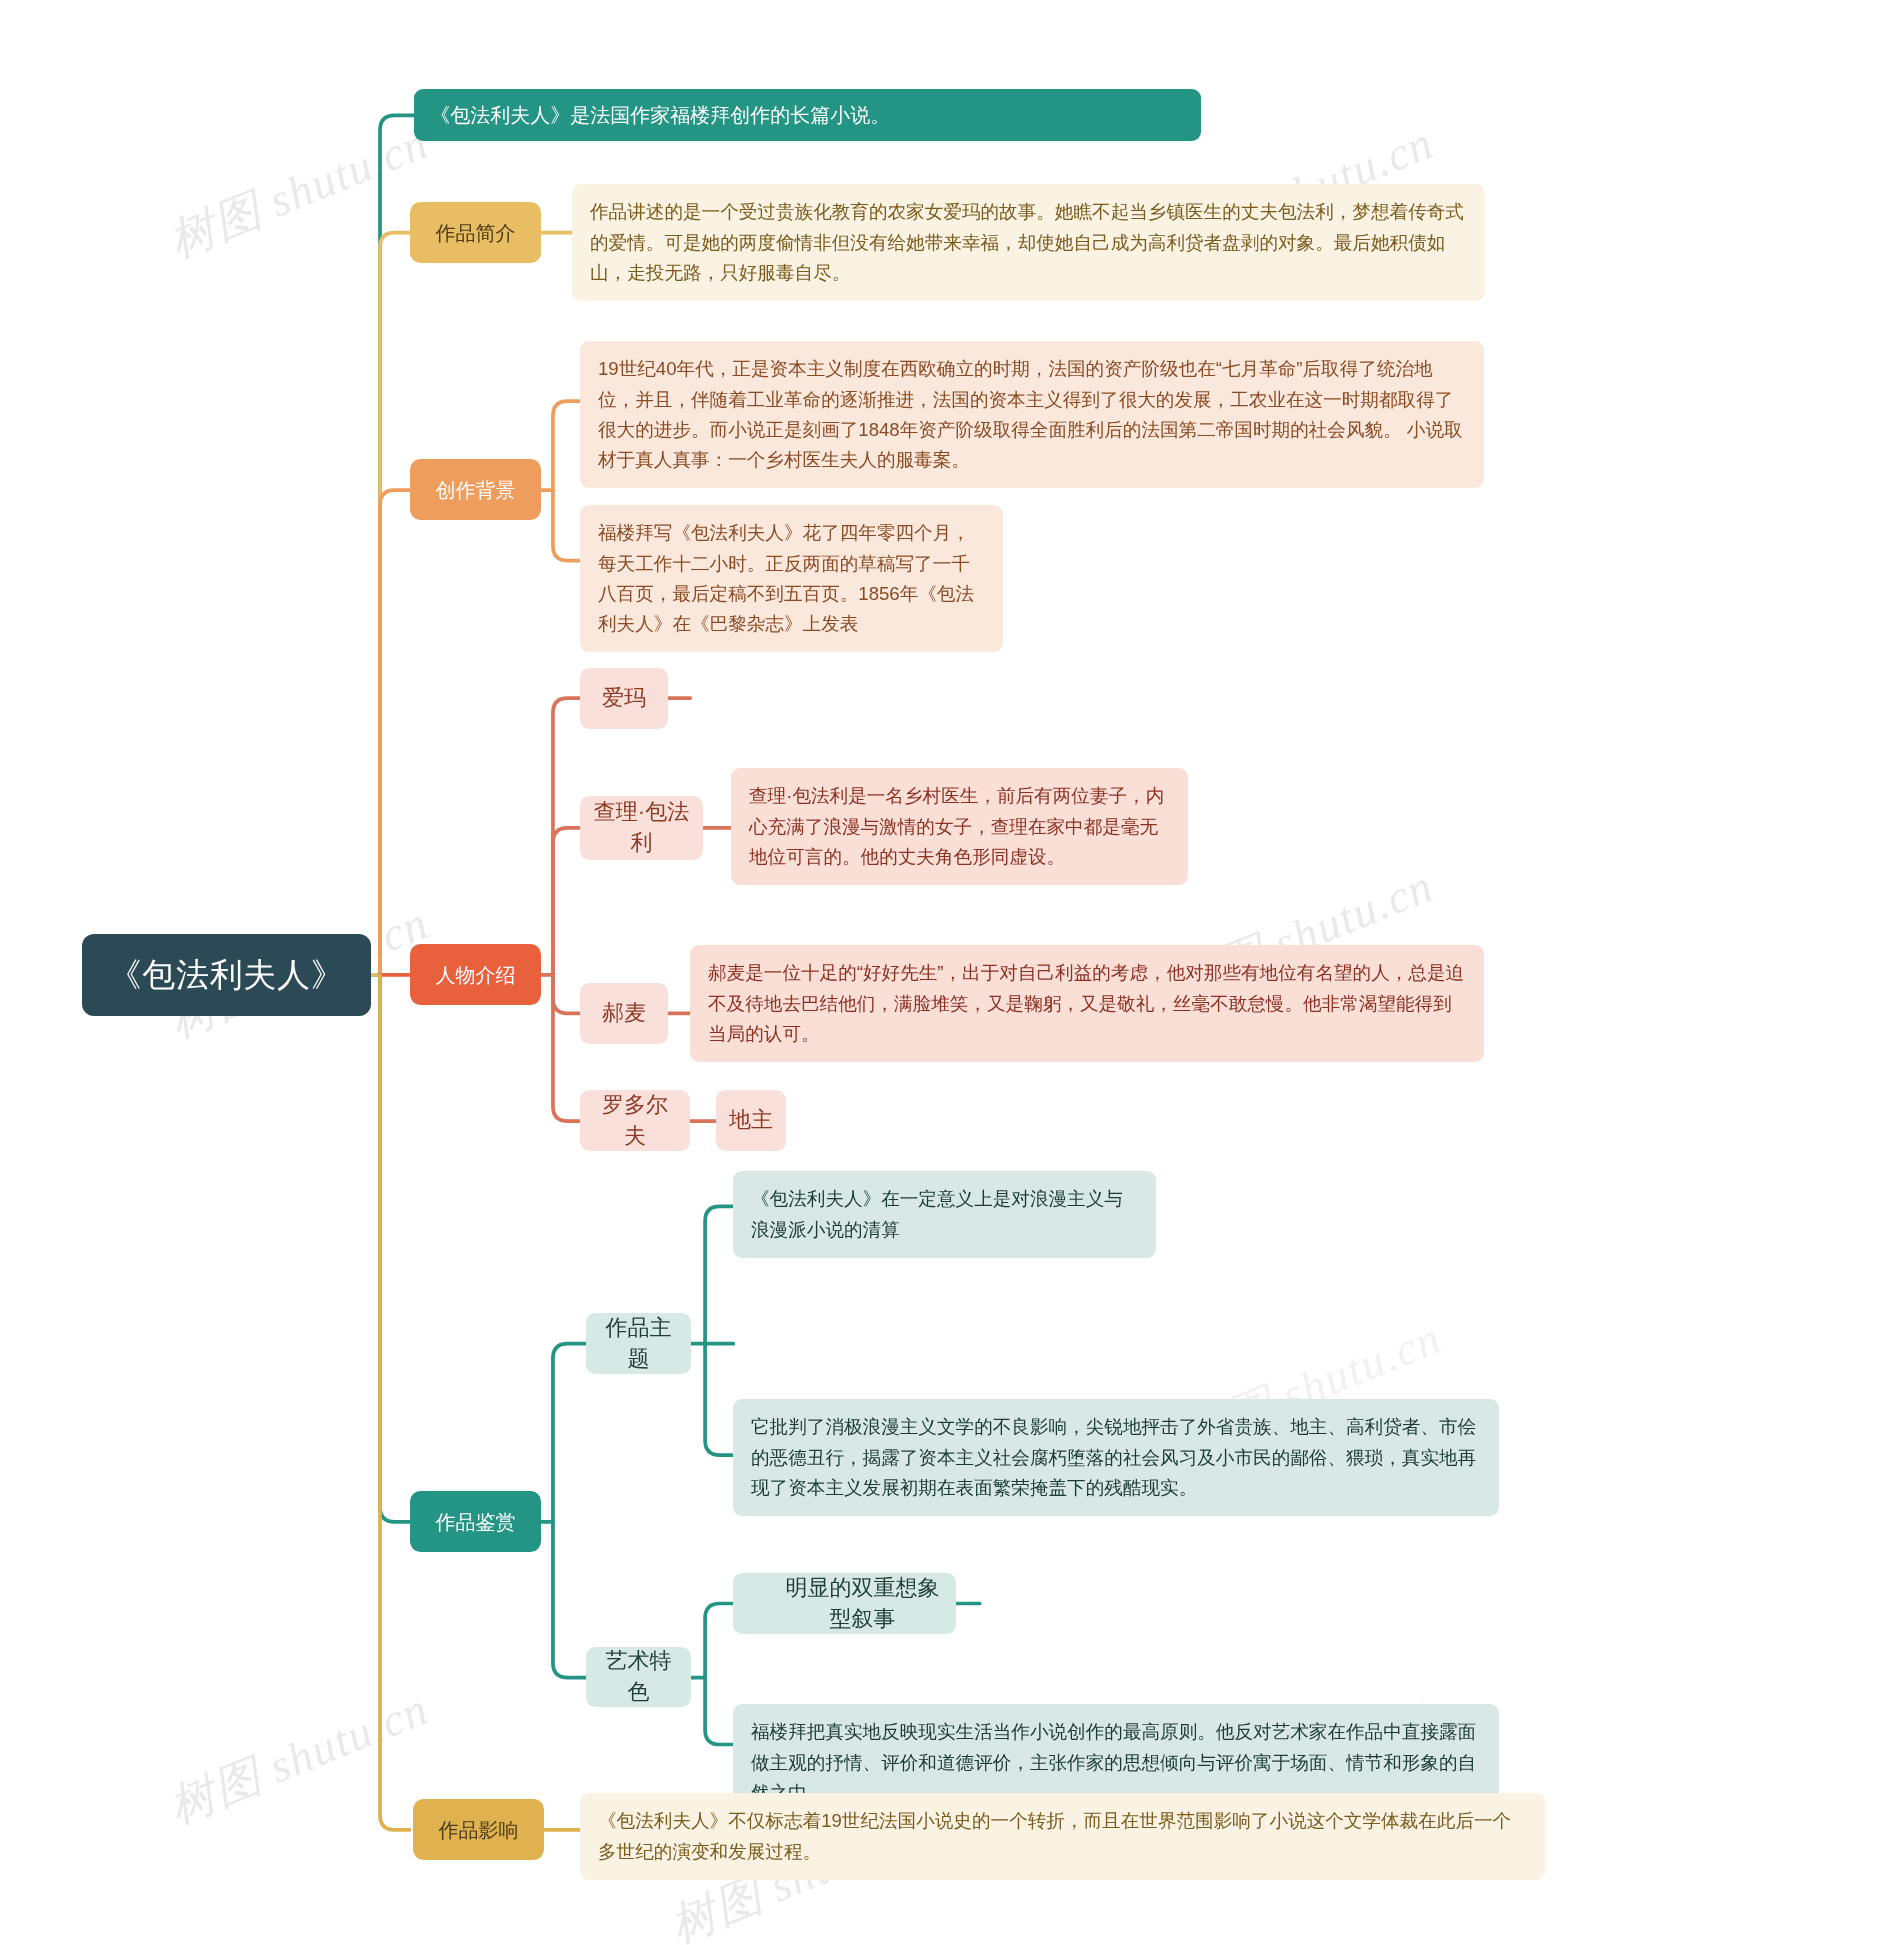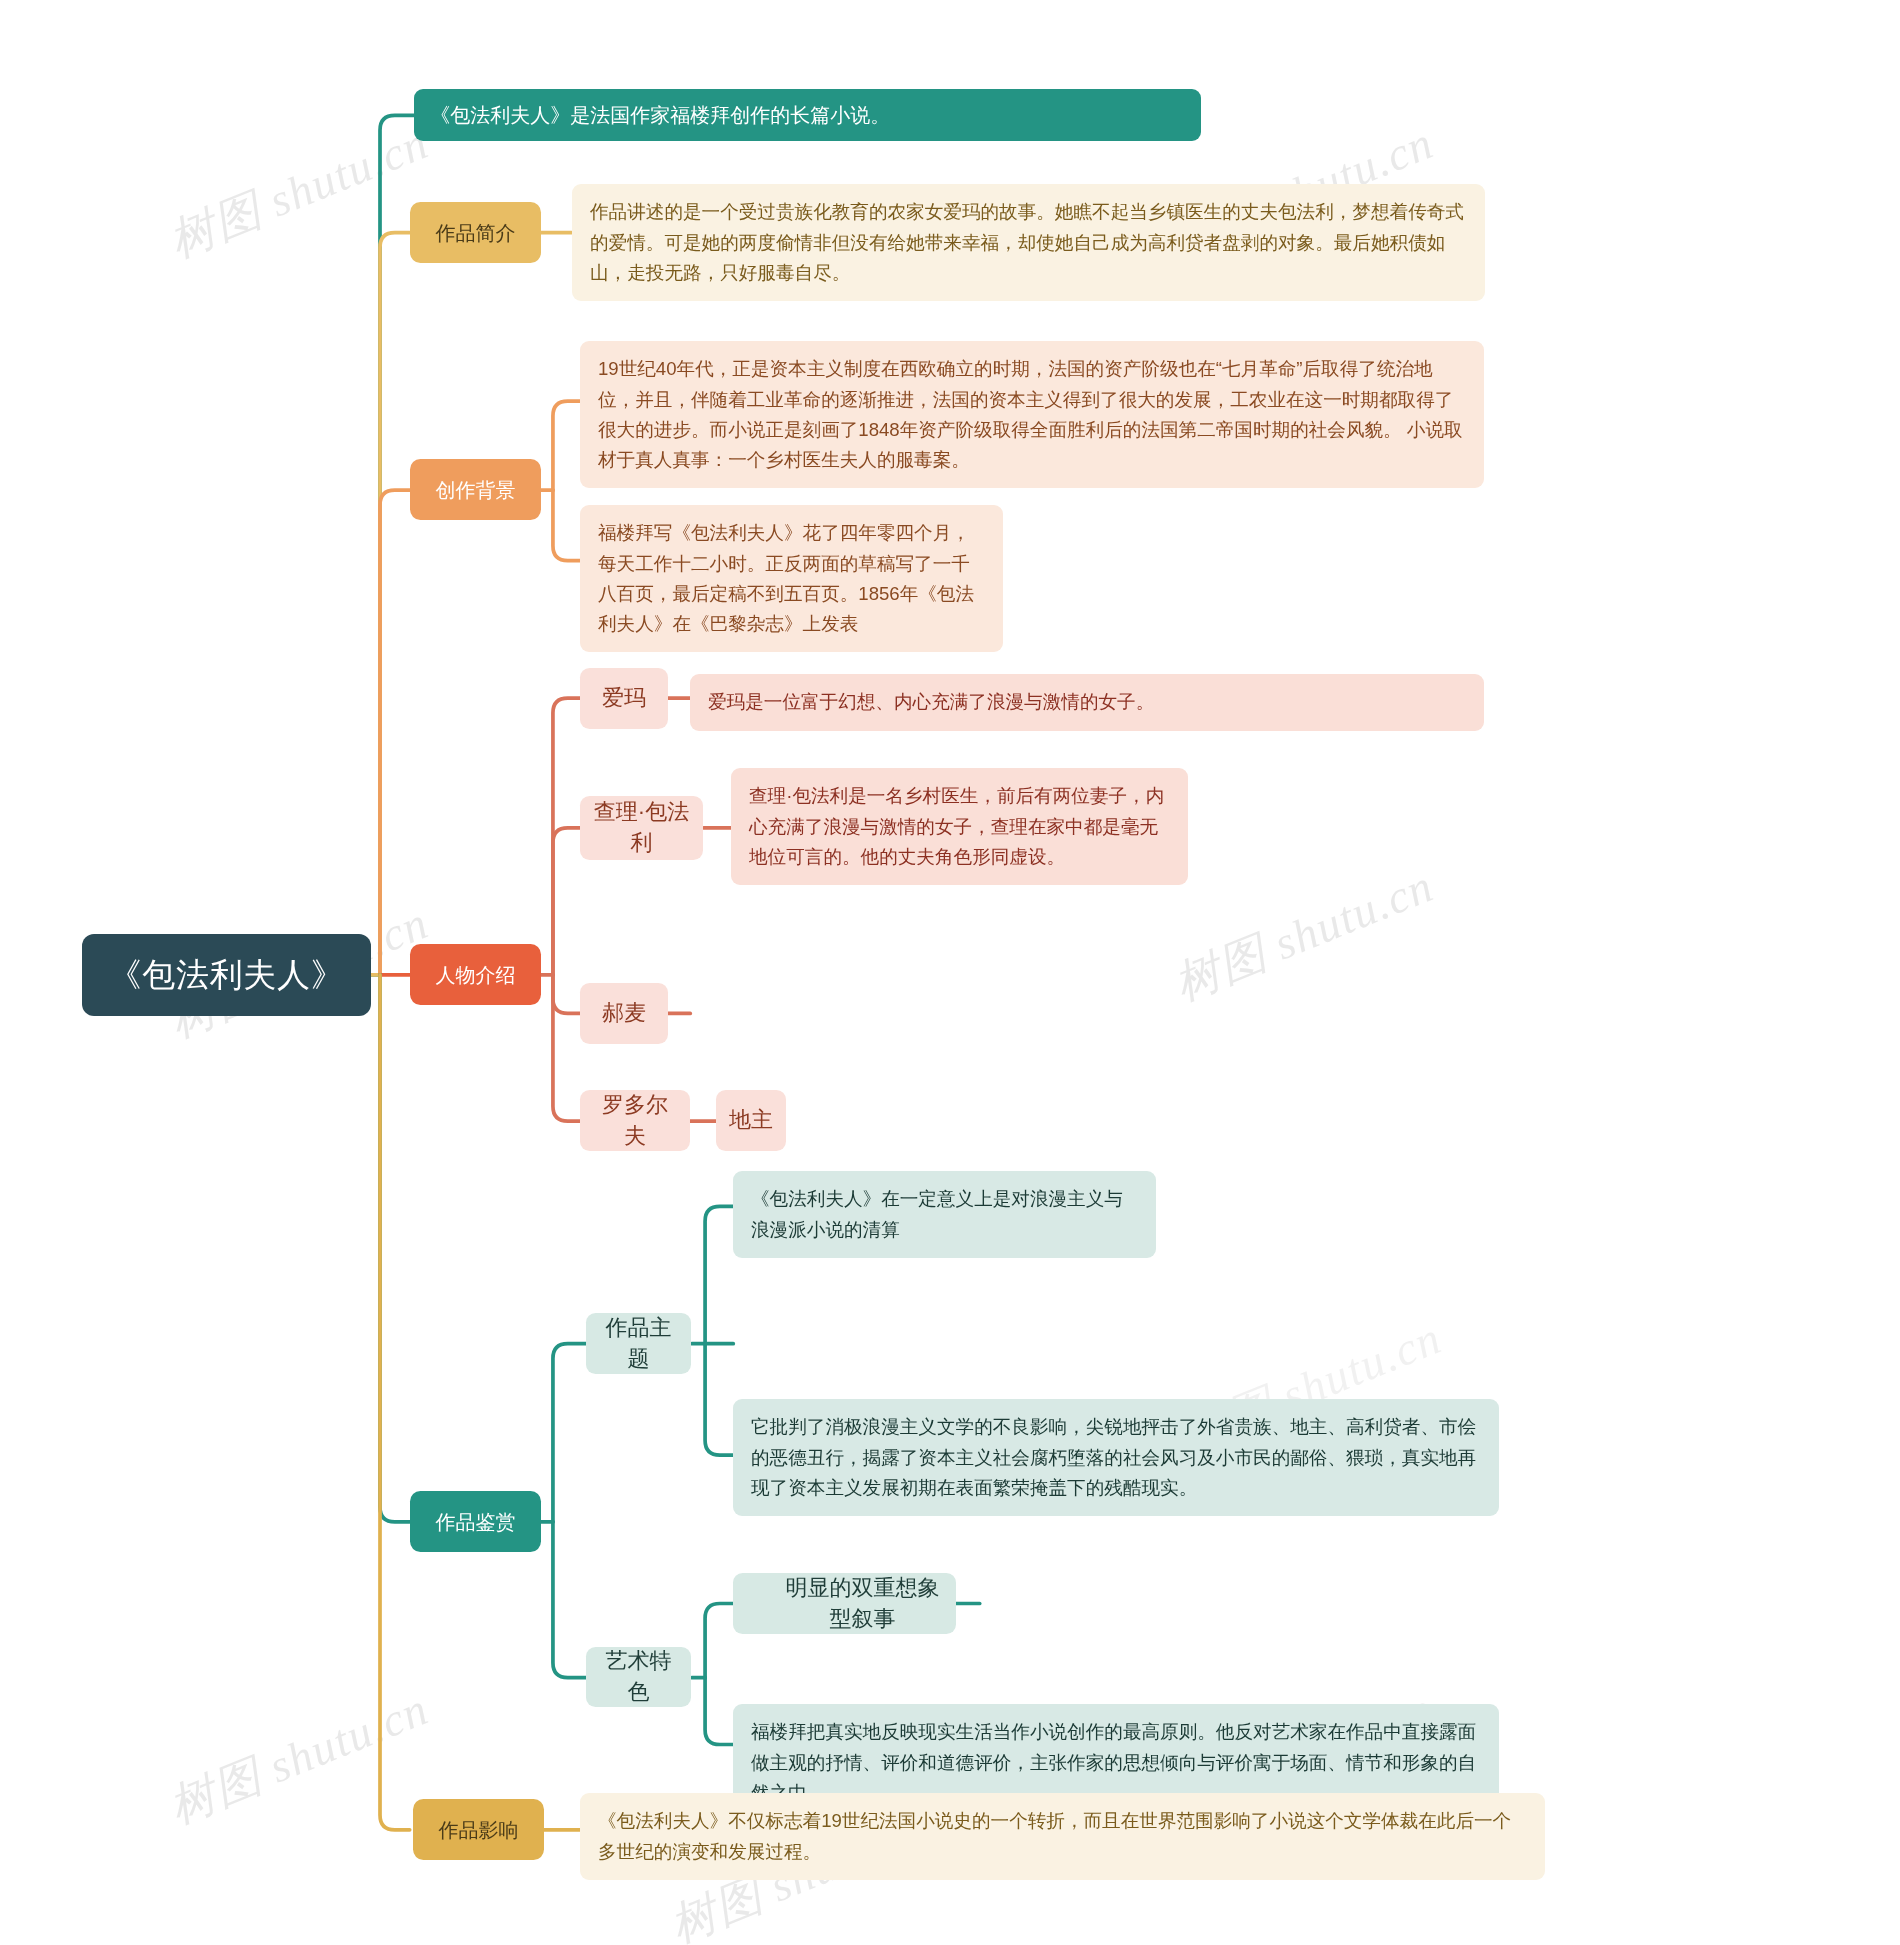--- a/index.html
+++ b/index.html
@@ -183,26 +183,26 @@
 
   <div class="chip chip-l1 chip-beijing" style="left:410px; top:459px; width:131px; height:61px;">创作背景</div>
 
   <div class="para para-peach" style="left:580px; top:341px; width:904px;">19世纪40年代，正是资本主义制度在西欧确立的时期，法国的资产阶级也在“七月革命”后取得了统治地位，并且，伴随着工业革命的逐渐推进，法国的资本主义得到了很大的发展，工农业在这一时期都取得了很大的进步。而小说正是刻画了1848年资产阶级取得全面胜利后的法国第二帝国时期的社会风貌。 小说取材于真人真事：一个乡村医生夫人的服毒案。</div>
 
   <div class="para para-peach" style="left:580px; top:505px; width:423px;">福楼拜写《包法利夫人》花了四年零四个月，每天工作十二小时。正反两面的草稿写了一千八百页，最后定稿不到五百页。1856年《包法利夫人》在《巴黎杂志》上发表</div>
 
   <div class="chip chip-l1 chip-renwu" style="left:410px; top:944px; width:131px; height:61px;">人物介绍</div>
 
   <div class="chip chip-sub-red" style="left:580px; top:668px; width:88px; height:61px;">爱玛</div>
-  <div class="para para-pink" style="left:690px; top:674px; width:794px;">爱玛是一位富于幻想、内心充满了浪漫与激情的女子。</div>
 
   <div class="chip chip-sub-red" style="left:580px; top:796px; width:123px; height:64px;">查理·包法利</div>
   <div class="para para-pink" style="left:731px; top:768px; width:457px;">查理·包法利是一名乡村医生，前后有两位妻子，内心充满了浪漫与激情的女子，查理在家中都是毫无地位可言的。他的丈夫角色形同虚设。</div>
 
   <div class="chip chip-sub-red" style="left:580px; top:983px; width:88px; height:61px;">郝麦</div>
+  <div class="para para-pink" style="left:690px; top:945px; width:794px;">郝麦是一位十足的“好好先生”，出于对自己利益的考虑，他对那些有地位有名望的人，总是迫不及待地去巴结他们，满脸堆笑，又是鞠躬，又是敬礼，丝毫不敢怠慢。他非常渴望能得到当局的认可。</div>
 
   <div class="chip chip-sub-red" style="left:580px; top:1090px; width:110px; height:61px;">罗多尔夫</div>
   <div class="chip chip-sub-red" style="left:716px; top:1090px; width:70px; height:61px;">地主</div>
 
   <div class="chip chip-l1 chip-jianshang" style="left:410px; top:1491px; width:131px; height:61px;">作品鉴赏</div>
 
   <div class="chip chip-sub-teal" style="left:586px; top:1313px; width:105px; height:61px;">作品主题</div>
 
   <div class="para para-mint" style="left:733px; top:1171px; width:423px;">《包法利夫人》在一定意义上是对浪漫主义与浪漫派小说的清算</div>
 

